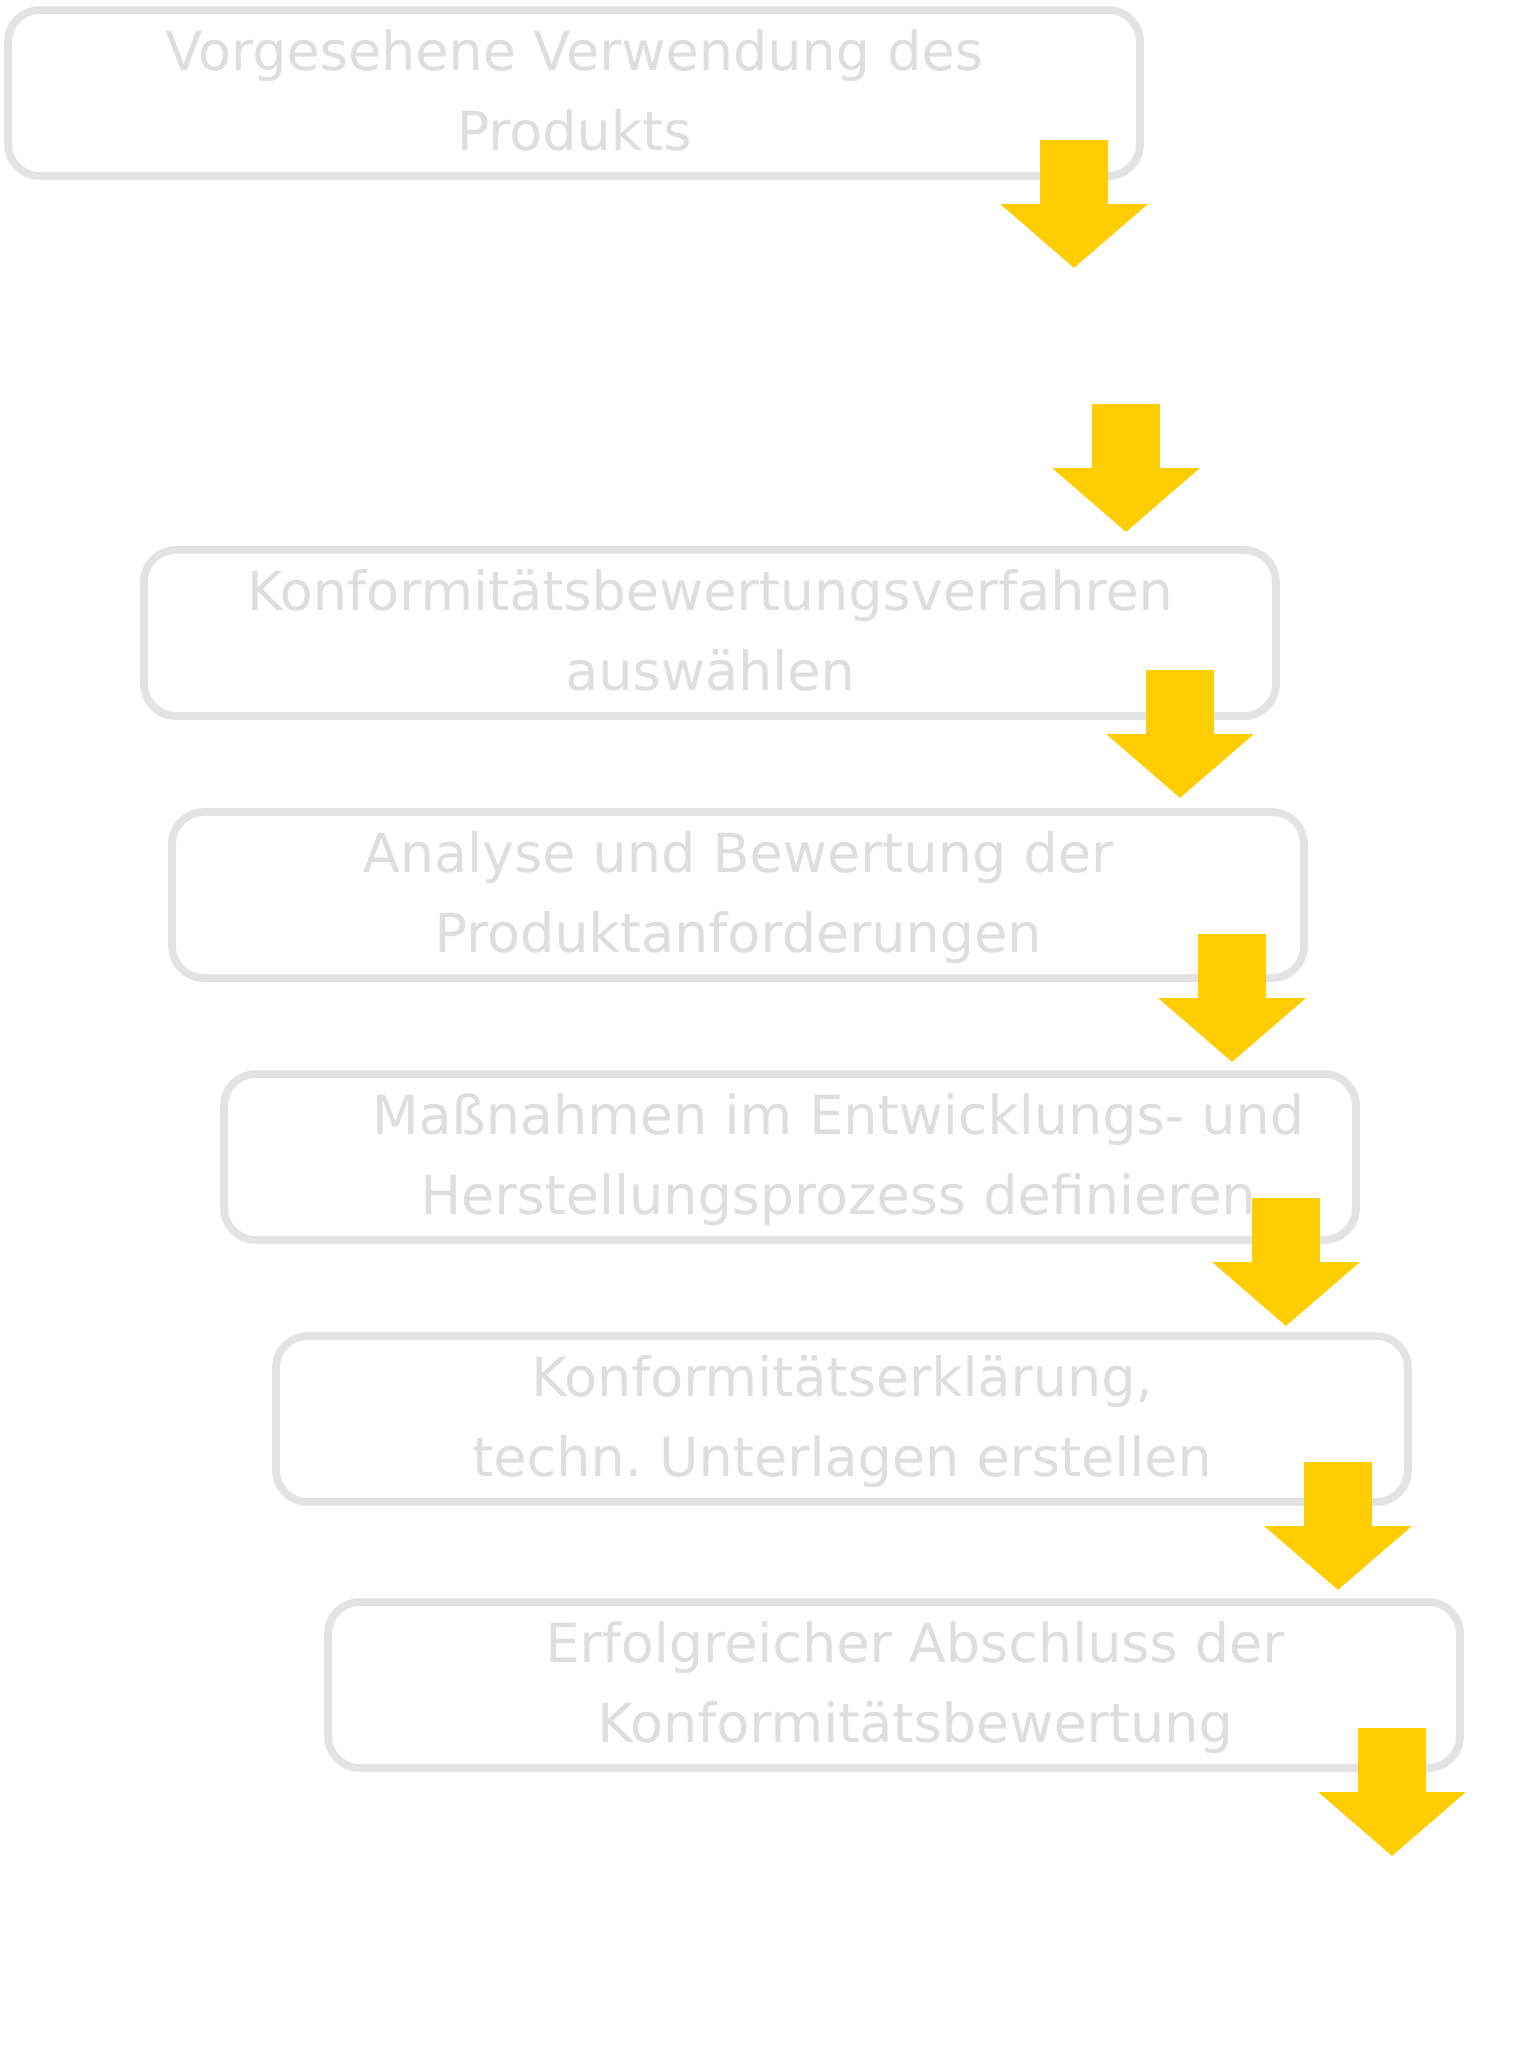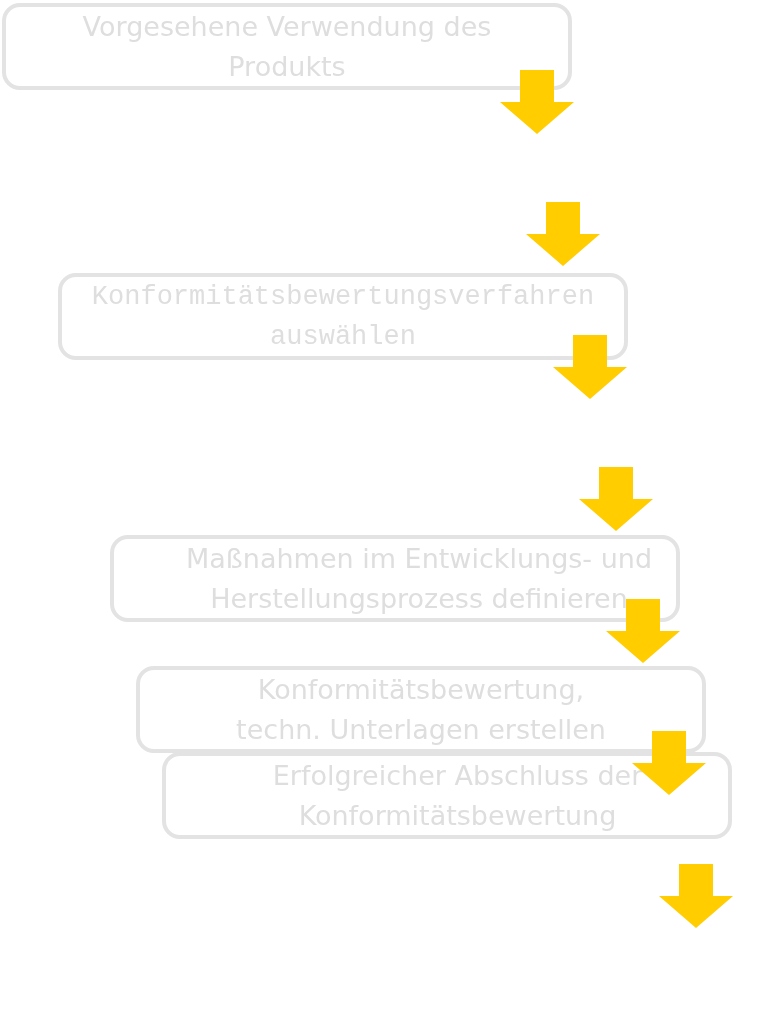--- a/index.html
+++ b/index.html
@@ -40,25 +40,25 @@
     position: absolute;
     z-index: 2;
     display: block;
   }
   .arrow polygon {
     fill: var(--arrow-color, #ffcd00);
   }
   
   .b0 { left:   2px; top:   3px; }
   .b1 { left:  31px; top: 140px; }
-  .b2 { left:  58px; top: 273px; font-family: Liberation Mono, monospace; }
+  .b2 { left:  70px; top: 273px; }
   .b3 { left:  84px; top: 404px; }
   .b4 { left: 110px; top: 535px; padding-left: 48px; }
   .b5 { left: 136px; top: 666px; }
-  .b6 { left: 162px; top: 752px; padding-left: 21px; }
+  .b6 { left: 162px; top: 799px; padding-left: 21px; }
   .b7 { left: 186px; top: 931px; }
 
   .a0 { left: 500px; top:  70px; }
   .a1 { left: 526px; top: 202px; }
   .a2 { left: 553px; top: 335px; }
   .a3 { left: 579px; top: 467px; }
   .a4 { left: 606px; top: 599px; }
   .a5 { left: 632px; top: 731px; }
   .a6 { left: 659px; top: 864px; }
 </style>
@@ -68,26 +68,30 @@
 <div class="canvas">
 
   <div class="box b0">
     <div class="box-label">Vorgesehene Verwendung des
 Produkts</div>
   </div>
   <div class="box b2">
     <div class="box-label">Konformitätsbewertungsverfahren
 auswählen</div>
   </div>
+  <div class="box b3">
+    <div class="box-label">Analyse und Bewertung der
+Produktanforderungen</div>
+  </div>
   <div class="box b4">
     <div class="box-label">Maßnahmen im Entwicklungs- und
 Herstellungsprozess definieren</div>
   </div>
   <div class="box b5">
-    <div class="box-label">Konformitätsbewertung,
+    <div class="box-label">Konformitätserklärung,
 techn. Unterlagen erstellen</div>
   </div>
   <div class="box b6">
     <div class="box-label">Erfolgreicher Abschluss der
 Konformitätsbewertung</div>
   </div>
 
   <svg class="arrow a0" width="74" height="64" viewBox="0 0 74 64">
     <polygon points="20,0 54,0 54,32 74,32 37,64 0,32 20,32"></polygon>
   </svg>

